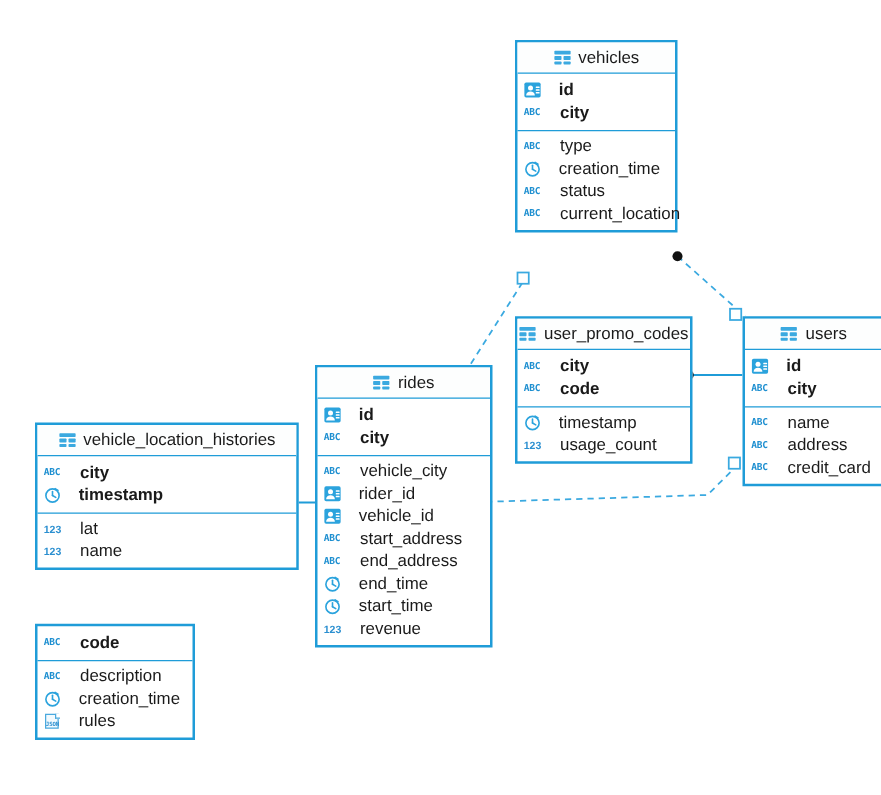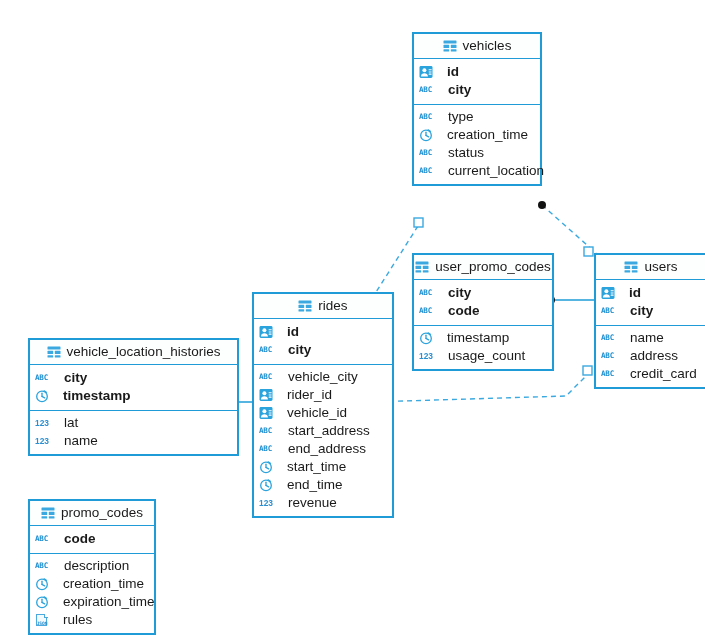--- a/index.html
+++ b/index.html
@@ -416,32 +416,32 @@
           </div>
           <div class="col-row">
             <span class="ico ico-clock">
               <svg width="14" height="14" viewBox="0 0 14 14">
                 <circle cx="7" cy="7.4" r="5.3" stroke-width="1.3" fill="#ffffff"></circle>
                 <line x1="7" y1="7.4" x2="7" y2="4.2" stroke-width="1.3" stroke-linecap="round"></line>
                 <line x1="7" y1="7.4" x2="9.6" y2="8.9" stroke-width="1.3" stroke-linecap="round"></line>
                 <line x1="9.1" y1="1.9" x2="11.4" y2="3.3" stroke-width="1.3" stroke-linecap="round"></line>
               </svg>
             </span>
-            <span class="col-name">start_time</span>
+            <span class="col-name">end_time</span>
           </div>
           <div class="col-row">
             <span class="ico ico-clock">
               <svg width="14" height="14" viewBox="0 0 14 14">
                 <circle cx="7" cy="7.4" r="5.3" stroke-width="1.3" fill="#ffffff"></circle>
                 <line x1="7" y1="7.4" x2="7" y2="4.2" stroke-width="1.3" stroke-linecap="round"></line>
                 <line x1="7" y1="7.4" x2="9.6" y2="8.9" stroke-width="1.3" stroke-linecap="round"></line>
                 <line x1="9.1" y1="1.9" x2="11.4" y2="3.3" stroke-width="1.3" stroke-linecap="round"></line>
               </svg>
             </span>
-            <span class="col-name">end_time</span>
+            <span class="col-name">start_time</span>
           </div>
           <div class="col-row">
             <span class="ico ico-num">123</span>
             <span class="col-name">revenue</span>
           </div>
         </div>
       </div>
       <div class="table-node" style="left: 28px; top: 334px; width: 211px;">
         <div class="tbl-header">
           <span class="ico ico-table">
@@ -477,32 +477,20 @@
             <span class="ico ico-num">123</span>
             <span class="col-name">lat</span>
           </div>
           <div class="col-row">
             <span class="ico ico-num">123</span>
             <span class="col-name">name</span>
           </div>
         </div>
       </div>
       <div class="table-node" style="left: 28px; top: 495px; width: 128px;">
-        <div class="tbl-header">
-          <span class="ico ico-table">
-            <svg width="14" height="14" viewBox="0 0 14 14">
-              <rect x="0.5" y="1.5" width="13" height="3" rx="0.6"></rect>
-              <rect x="0.5" y="5.8" width="5.7" height="3.2" rx="0.6"></rect>
-              <rect x="7.8" y="5.8" width="5.7" height="3.2" rx="0.6"></rect>
-              <rect x="0.5" y="10.2" width="5.7" height="2.3" rx="0.6"></rect>
-              <rect x="7.8" y="10.2" width="5.7" height="2.3" rx="0.6"></rect>
-            </svg>
-          </span>
-          <span class="tbl-title">promo_codes</span>
-        </div>
         <div class="section pk">
           <div class="col-row key">
             <span class="ico ico-abc">ABC</span>
             <span class="col-name">code</span>
           </div>
         </div>
         <div class="section">
           <div class="col-row">
             <span class="ico ico-abc">ABC</span>
             <span class="col-name">description</span>
@@ -512,31 +500,20 @@
               <svg width="14" height="14" viewBox="0 0 14 14">
                 <circle cx="7" cy="7.4" r="5.3" stroke-width="1.3" fill="#ffffff"></circle>
                 <line x1="7" y1="7.4" x2="7" y2="4.2" stroke-width="1.3" stroke-linecap="round"></line>
                 <line x1="7" y1="7.4" x2="9.6" y2="8.9" stroke-width="1.3" stroke-linecap="round"></line>
                 <line x1="9.1" y1="1.9" x2="11.4" y2="3.3" stroke-width="1.3" stroke-linecap="round"></line>
               </svg>
             </span>
             <span class="col-name">creation_time</span>
           </div>
           <div class="col-row">
-            <span class="ico ico-clock">
-              <svg width="14" height="14" viewBox="0 0 14 14">
-                <circle cx="7" cy="7.4" r="5.3" stroke-width="1.3" fill="#ffffff"></circle>
-                <line x1="7" y1="7.4" x2="7" y2="4.2" stroke-width="1.3" stroke-linecap="round"></line>
-                <line x1="7" y1="7.4" x2="9.6" y2="8.9" stroke-width="1.3" stroke-linecap="round"></line>
-                <line x1="9.1" y1="1.9" x2="11.4" y2="3.3" stroke-width="1.3" stroke-linecap="round"></line>
-              </svg>
-            </span>
-            <span class="col-name">expiration_time</span>
-          </div>
-          <div class="col-row">
             <span class="ico ico-json">
               <span class="jbody"></span>
               <span class="jfold"></span>
               <span class="jtxt">JSON</span>
             </span>
             <span class="col-name">rules</span>
           </div>
         </div>
       </div>
     </div>

